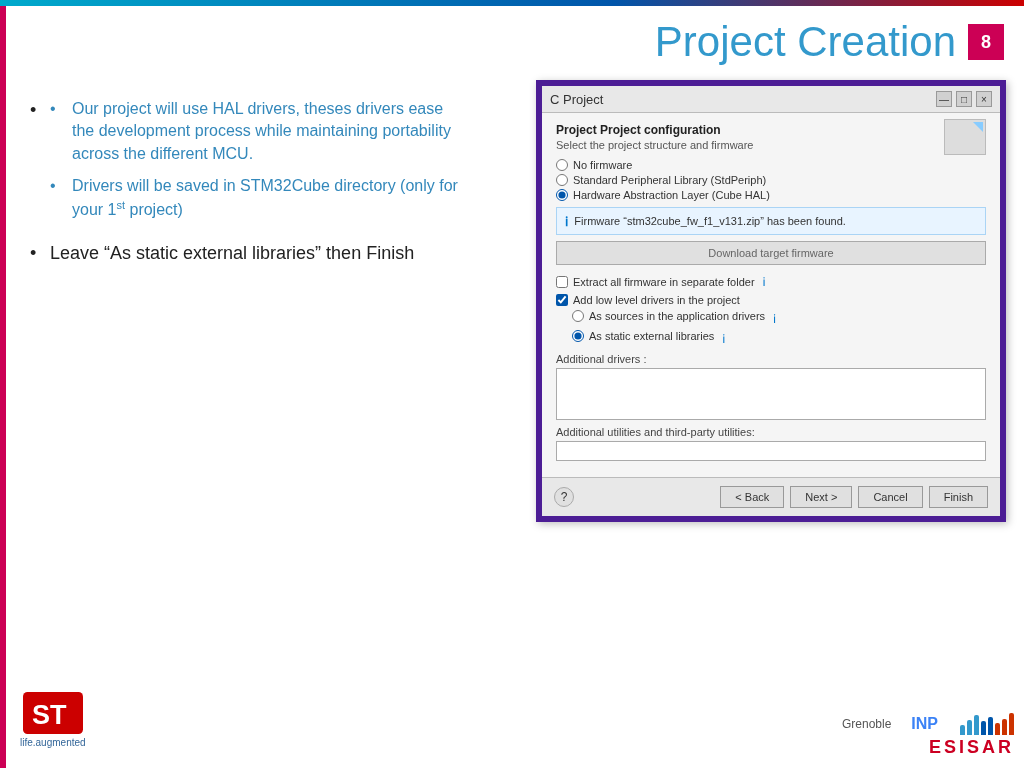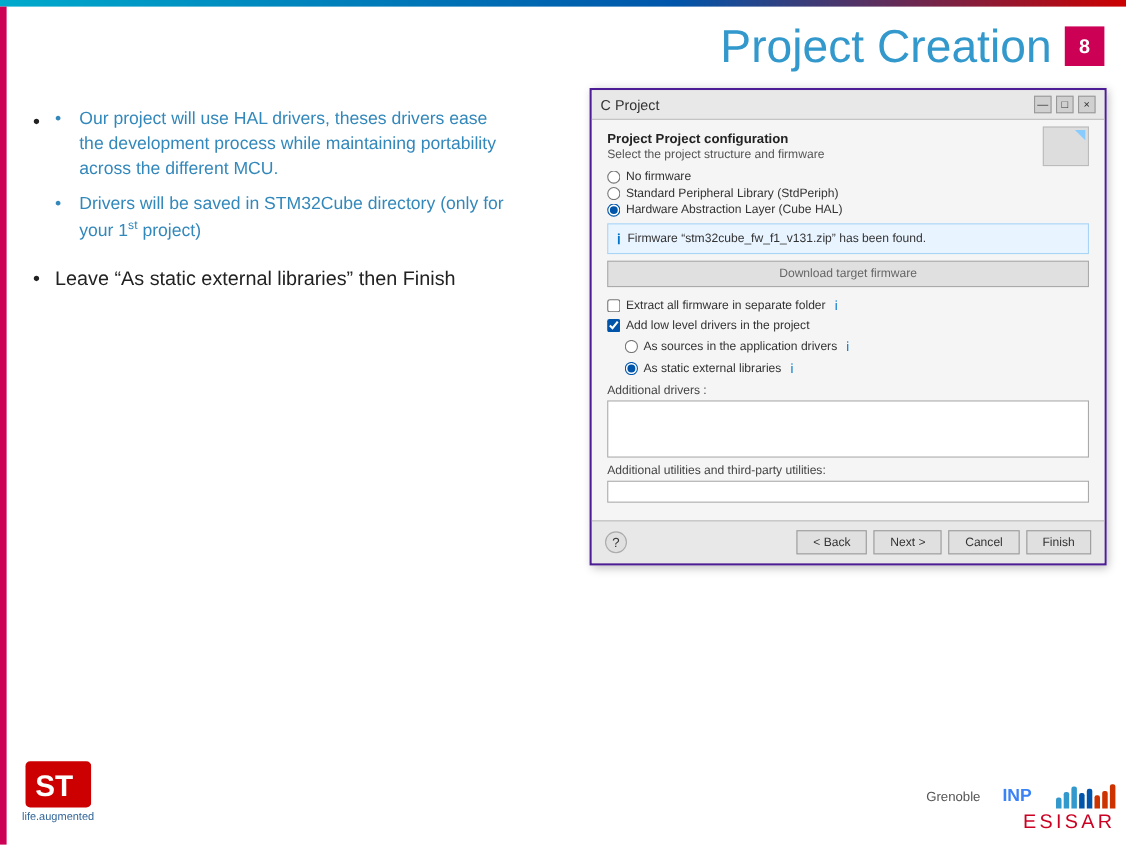--- a/index.html
+++ b/index.html
@@ -135,21 +135,21 @@
       margin-top: 2px;
     }
 
     
     .dialog-container {
       position: absolute;
       top: 80px;
       right: 18px;
       width: 470px;
       background: #f0f0f0;
-      border: 2px solid #4c1d95;
+      border: 6px solid #4c1d95;
       box-shadow: 2px 2px 8px rgba(0,0,0,0.25);
       font-family: 'Segoe UI', Arial, sans-serif;
       font-size: 12px;
     }
 
     
     .dialog-titlebar {
       background: #e8e8e8;
       border-bottom: 1px solid #bbb;
       padding: 5px 8px;
@@ -195,21 +195,21 @@
       font-size: 11px;
       color: #555;
       margin-bottom: 8px;
     }
 
     .radio-group {
       margin-bottom: 6px;
     }
     .radio-row {
       display: flex;
-      align-items: center;
+      align-items: flex-start;
       gap: 5px;
       margin-bottom: 3px;
       font-size: 11px;
       color: #333;
     }
     .radio-input {
       width: 12px;
       height: 12px;
       accent-color: #0055aa;
     }
@@ -466,17 +466,17 @@
         <div style="width:5px;height:15px;background:#3399cc;border-radius:2px 2px 0 0;"></div>
         <div style="width:5px;height:20px;background:#3399cc;border-radius:2px 2px 0 0;"></div>
         <div style="width:5px;height:14px;background:#0055aa;border-radius:2px 2px 0 0;"></div>
         <div style="width:5px;height:18px;background:#0055aa;border-radius:2px 2px 0 0;"></div>
         <div style="width:5px;height:12px;background:#cc3300;border-radius:2px 2px 0 0;"></div>
         <div style="width:5px;height:16px;background:#cc3300;border-radius:2px 2px 0 0;"></div>
         <div style="width:5px;height:22px;background:#cc3300;border-radius:2px 2px 0 0;"></div>
       </div>
     </div>
     <div style="margin-top:2px;">
-      <span style="font-size:18px;color:#cc0022;font-weight:normal;letter-spacing:3px;">ESISAR</span>
+      <span style="font-size:18px;color:#cc0022;font-weight:bold;letter-spacing:3px;">ESISAR</span>
     </div>
   </div>
 
 </div>
 
 </body></html>

